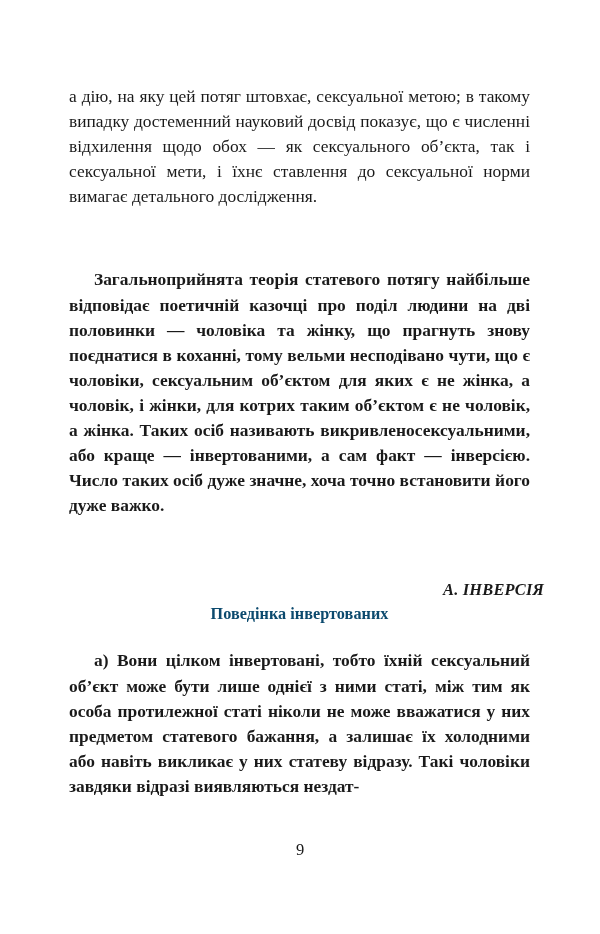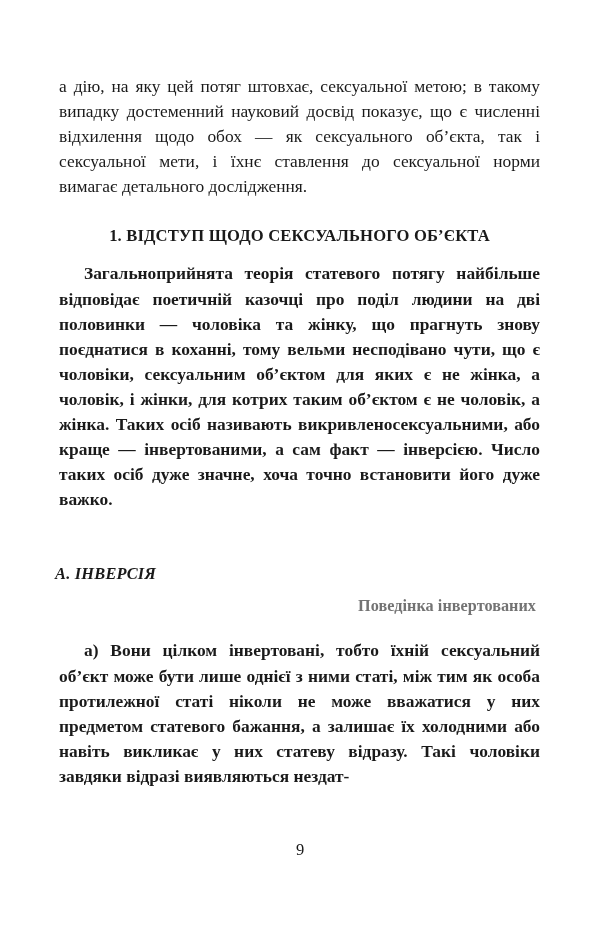--- a/index.html
+++ b/index.html
@@ -25,21 +25,21 @@
   }
 
   .text-block {
     position: absolute;
     left: 55px;
     top: 70px;
     width: 489px;
   }
 
   p.body-par {
-    margin: 4px;
+    margin: 14px;
     font-size: 17.4px;
     line-height: 25.1px;
     text-align: justify;
     text-justify: inter-word;
     text-indent: 0;
     color: #1a1a1a;
     -webkit-hyphens: none;
     hyphens: none;
     word-spacing: 0.1px;
   }
@@ -64,33 +64,33 @@
     letter-spacing: 0.15px;
     color: #1a1a1a;
   }
 
   h3.part-heading {
     margin: 0;
     font-size: 16.4px;
     line-height: 24px;
     font-weight: bold;
     font-style: italic;
-    text-align: left;
+    text-align: right;
     letter-spacing: 0.2px;
     color: #1a1a1a;
   }
 
   h4.sub-heading {
-    margin: 8px;
+    margin: 0;
     font-size: 16.2px;
     line-height: 24px;
     font-weight: bold;
-    text-align: right;
+    text-align: center;
     letter-spacing: 0.05px;
-    color: #737373;
+    color: #0c4a6e;
   }
 
   .folio {
     position: absolute;
     left: 0;
     top: 840px;
     width: 600px;
     text-align: center;
     font-size: 16.5px;
     line-height: 20px;
@@ -101,21 +101,20 @@
 <body>
 
 <div class="page">
 
   <div class="text-block">
 
     <p class="body-par">а дію, на яку цей потяг штовхає, сексуальної метою; в такому випадку достеменний науковий досвід показує, що є численні відхилення щодо обох — як сексуального об’єкта, так і сексуальної мети, і їхнє ставлення до сексуальної норми вимагає детального дослідження.</p>
 
     <div class="gap-after-first"></div>
 
-    <h2 class="section-heading">1. ВІДСТУП ЩОДО СЕКСУАЛЬНОГО ОБ’ЄКТА</h2>
 
     <div class="gap-after-heading"></div>
 
     <p class="body-par indented">Загальноприйнята теорія статевого потягу найбільше відповідає поетичній казочці про поділ людини на дві половинки — чоловіка та жінку, що прагнуть знову поєднатися в коханні, тому вельми несподівано чути, що є чоловіки, сексуальним об’єктом для яких є не жінка, а чоловік, і жінки, для котрих таким об’єктом є не чоловік, а жінка. Таких осіб називають викривленосексуальними, або краще — інвертованими, а сам факт — інверсією. Число таких осіб дуже значне, хоча точно встановити його дуже важко.</p>
 
     <div class="gap-before-section"></div>
 
     <h3 class="part-heading">А. ІНВЕРСІЯ</h3>
 
     <h4 class="sub-heading">Поведінка інвертованих</h4>

